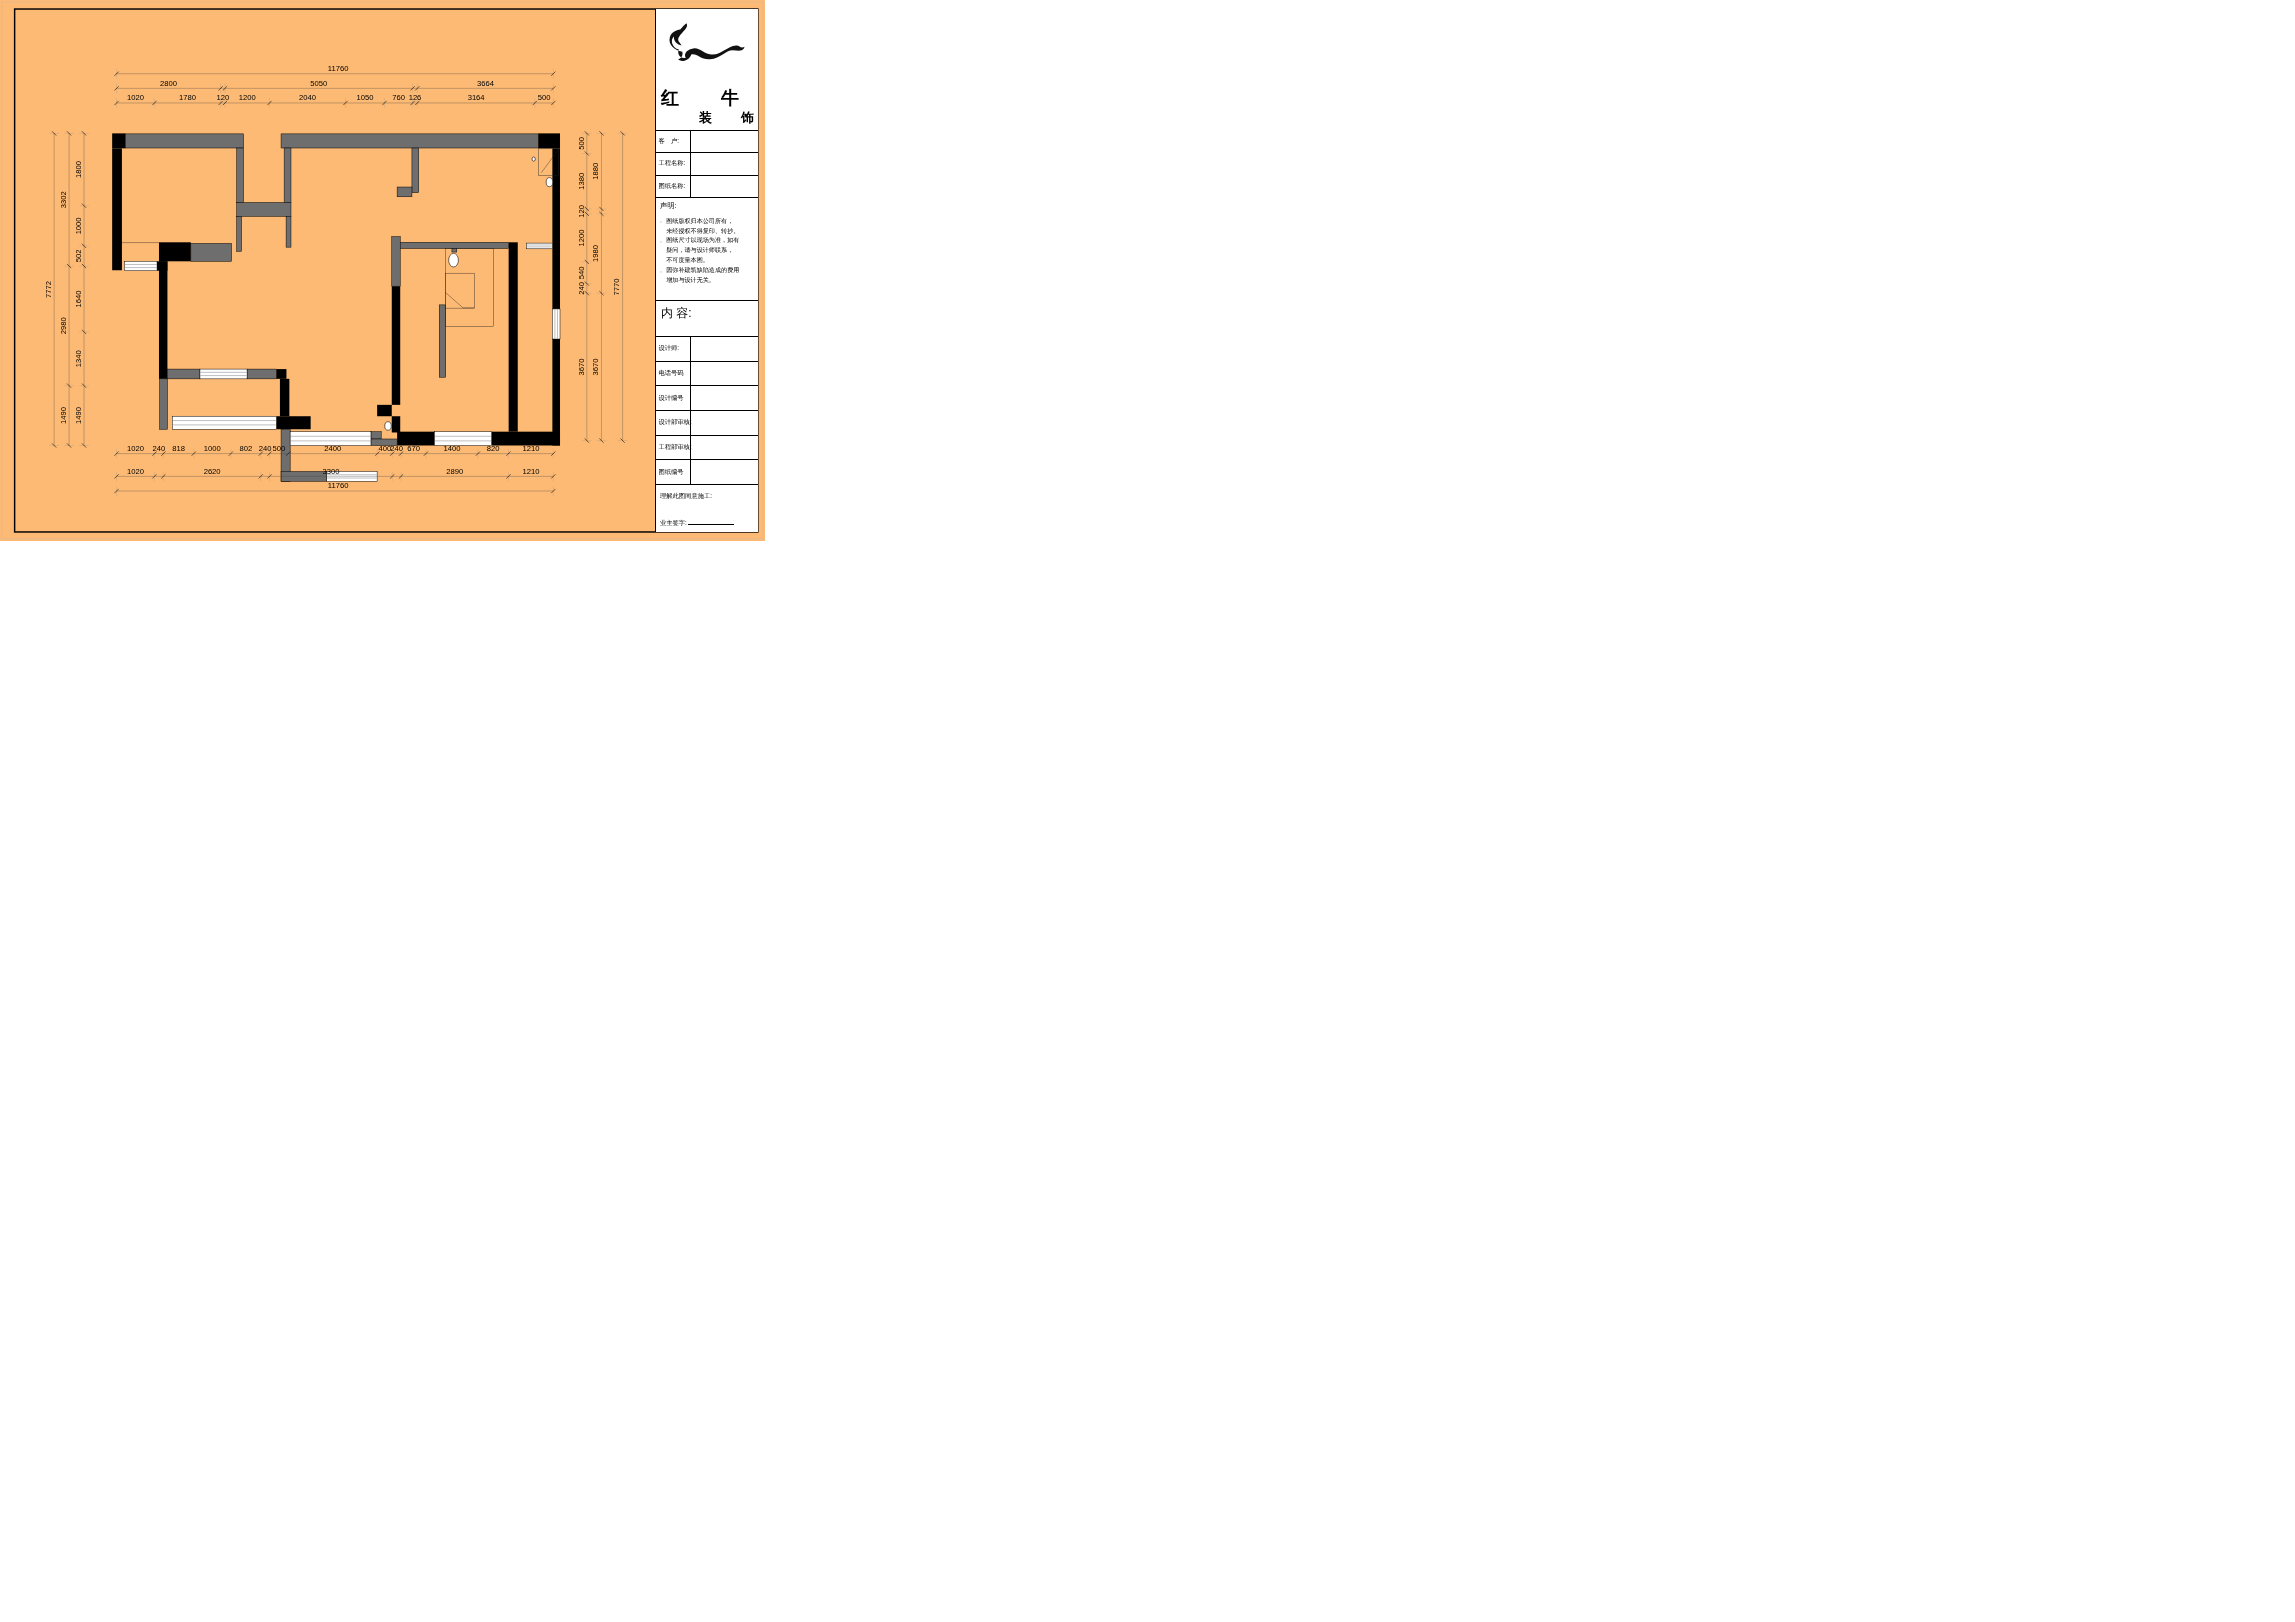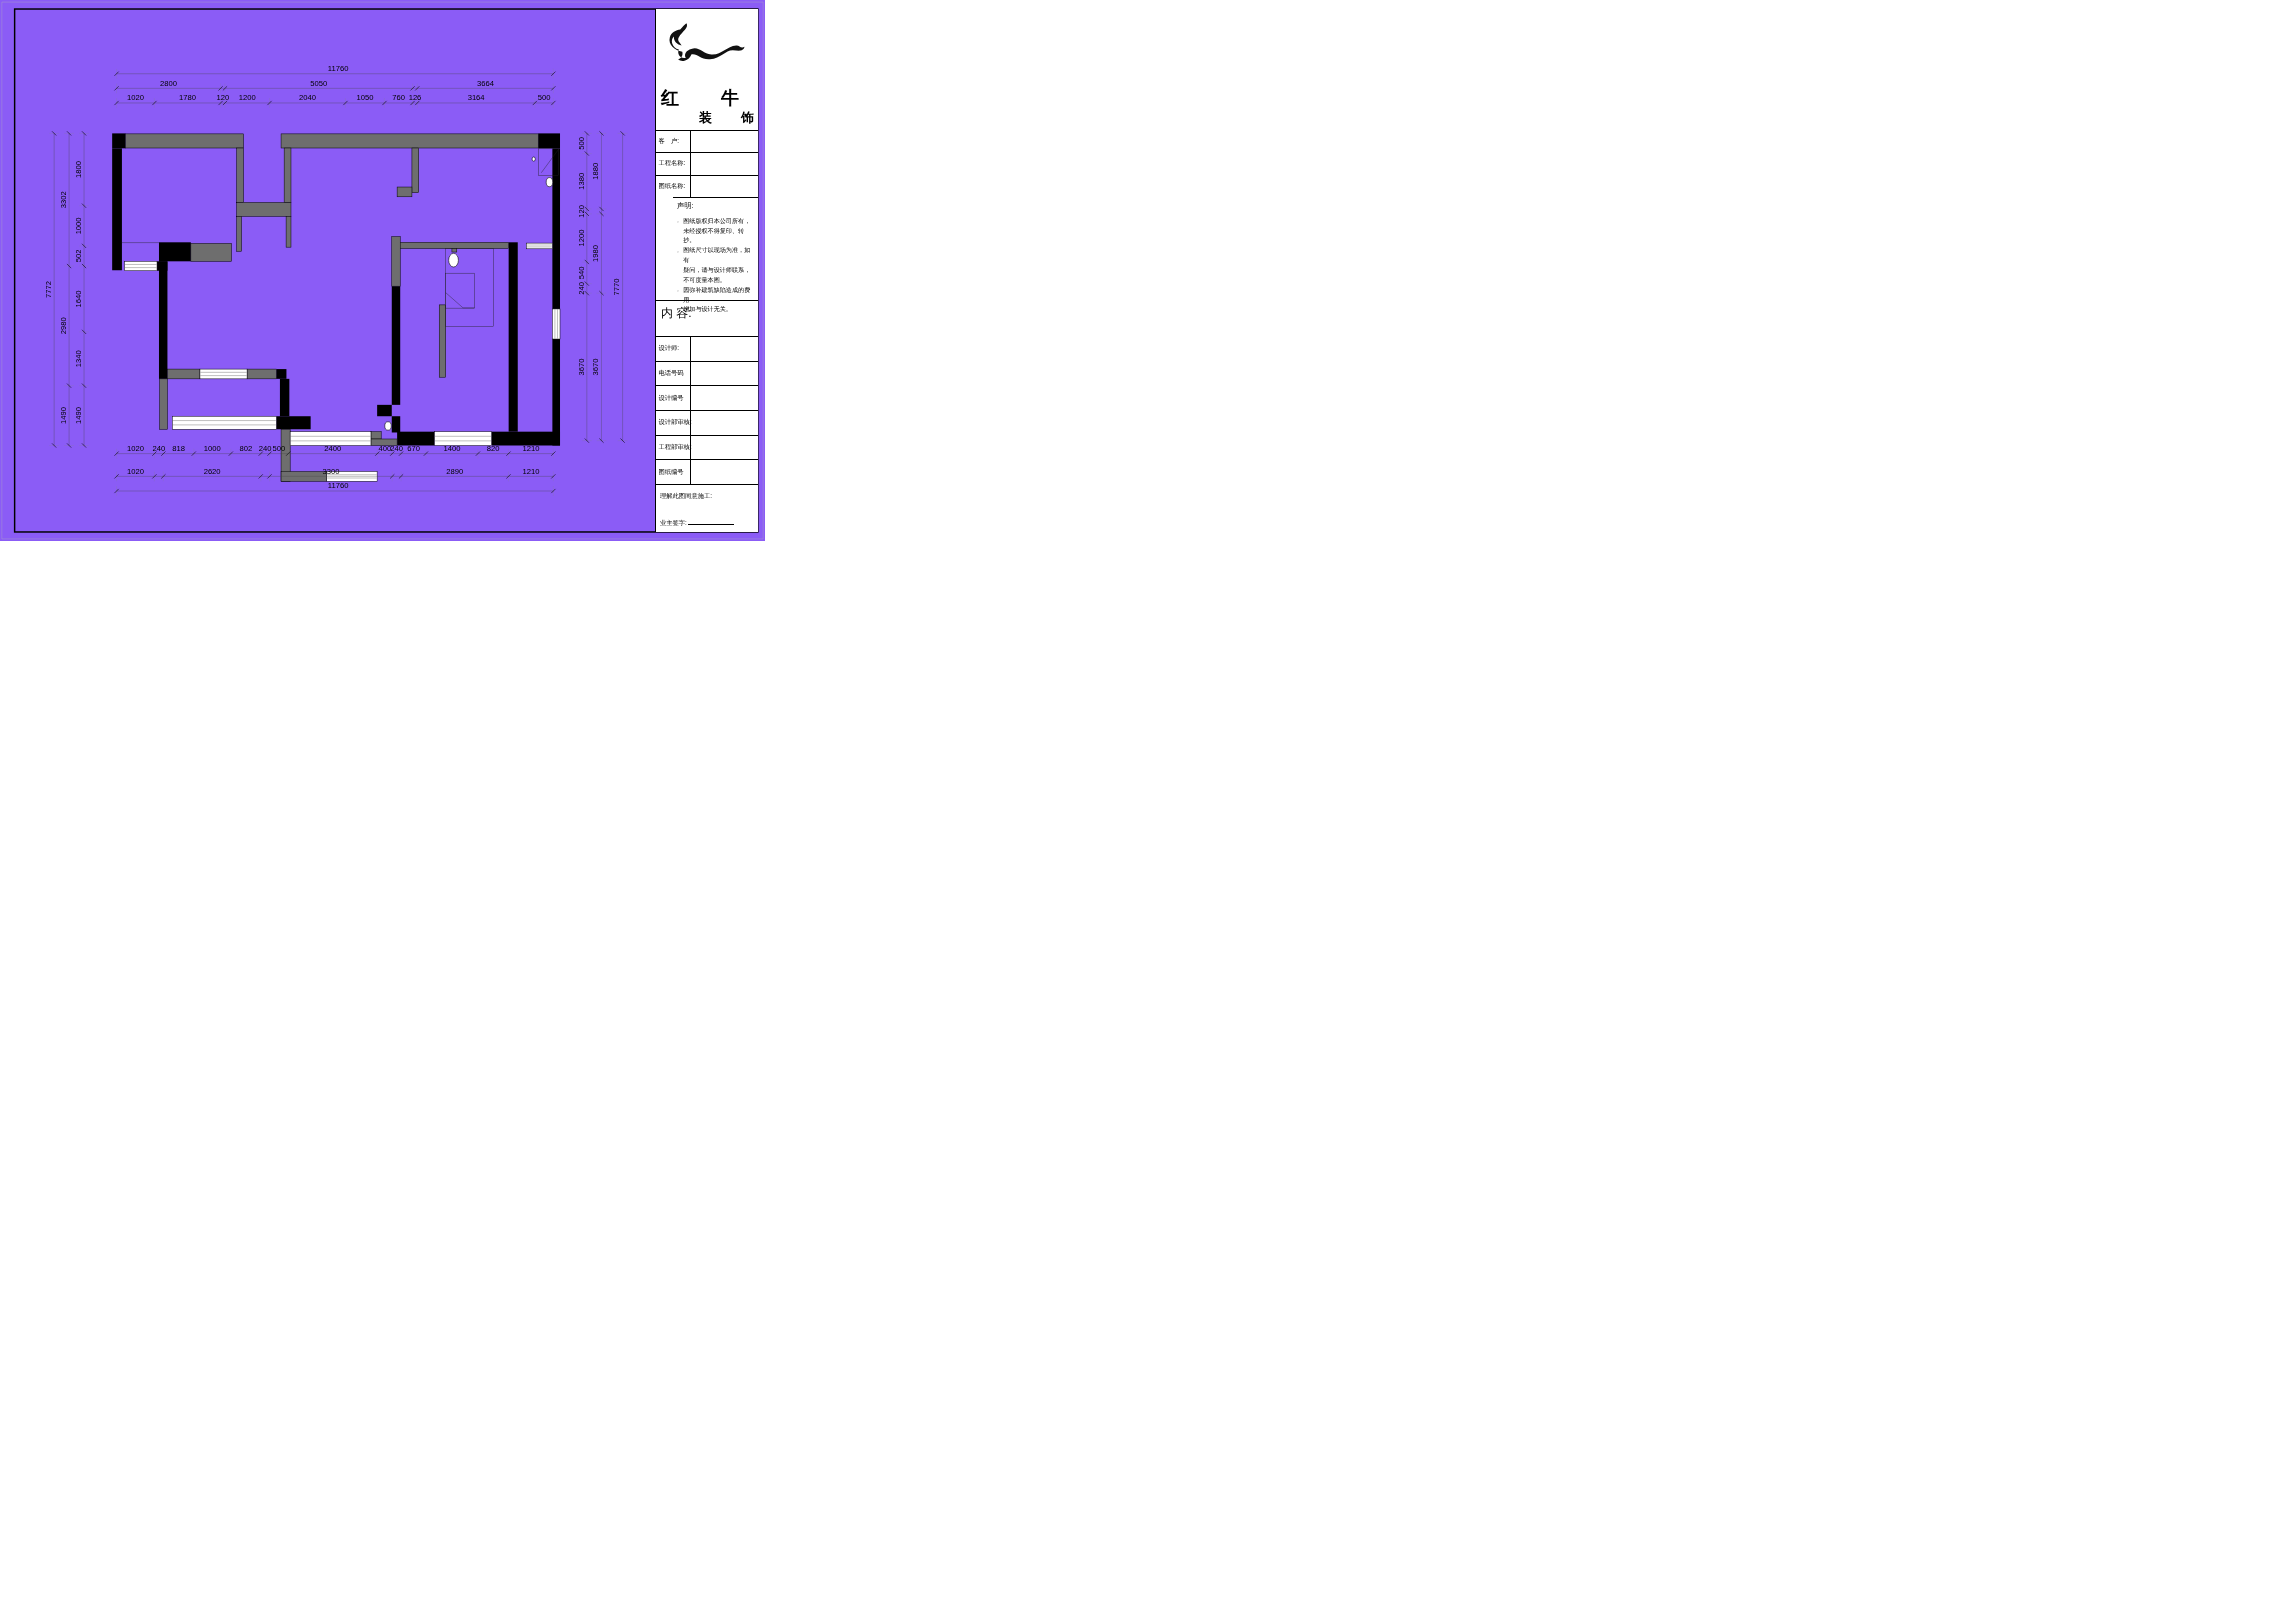--- a/index.html
+++ b/index.html
@@ -1,34 +1,34 @@
 <!DOCTYPE html>
 <html style="font-size:7.8px"><head>
 <meta charset="utf-8">
 <style>
   html,body{margin:0;padding:0;background:#ffffff;font-family:"Liberation Sans",sans-serif;}
-  #page{position:relative;width:765px;height:541px;background:#8b5cf6;overflow:hidden;}
+  #page{position:relative;width:765px;height:541px;background:#fdba74;overflow:hidden;}
   #plan-svg{position:absolute;left:0;top:0;width:765px;height:541px;}
   
   #titleblock{position:absolute;left:655px;top:8.8px;width:103px;height:523px;
     border-left:1.5px solid #000;box-sizing:border-box;background:#fff;display:flex;flex-direction:column;}
   .tb-sec{box-sizing:border-box;border-top:1px solid #000;}
   .tb-sec:first-child{border-top:none;}
   #tb-logo{height:121px;position:relative;}
   #tb-logo svg{position:absolute;left:8.8px;top:8.8px;}
   #brand-name{position:absolute;left:4.9px;top:77px;width:78px;display:flex;justify-content:space-between;
     font-size:18px;font-weight:700;letter-spacing:0;}
   #brand-suffix{position:absolute;left:43px;top:100px;width:55px;display:flex;justify-content:space-between;
     font-size:13px;font-weight:700;}
   .tb-row{display:flex;align-items:stretch;}
   .tb-row .lbl{width:35px;border-right:1px solid #000;display:flex;align-items:center;
     padding-left:2.4px;font-size:6.3px;box-sizing:border-box;white-space:nowrap;}
   .tb-row .val{flex:1;}
   .f-row{height:22.4px;}
-  #tb-statement{height:103px;padding:2.9px 2.9px 0 3.9px;box-sizing:border-box;margin-left:17px;}
+  #tb-statement{height:103px;padding:2.9px 2.9px 0 3.9px;box-sizing:border-box;}
   #st-title{font-size:7.3px;margin-bottom:4.9px;}
   .st-line{display:flex;font-size:6.1px;line-height:1.62;}
   .st-marker{width:6.3px;flex:none;font-size:4.4px;padding-top:1.5px;}
   #tb-content{height:36px;padding:3.9px 2.9px 0 4.9px;box-sizing:border-box;font-size:12px;}
   #tb-rows{height:148px;display:flex;flex-direction:column;}
   #tb-rows .tb-row{flex:1;border-top:1px solid #000;}
   #tb-rows .tb-row:first-child{border-top:none;}
   #tb-footer{flex:1;padding:6.8px 2.9px 0 3.9px;box-sizing:border-box;font-size:6.3px;}
   #sign-row{margin-top:16.6px;}
   #sign-line{display:inline-block;width:46px;border-bottom:1.2px solid #000;height:6.8px;margin-left:1.5px;}

